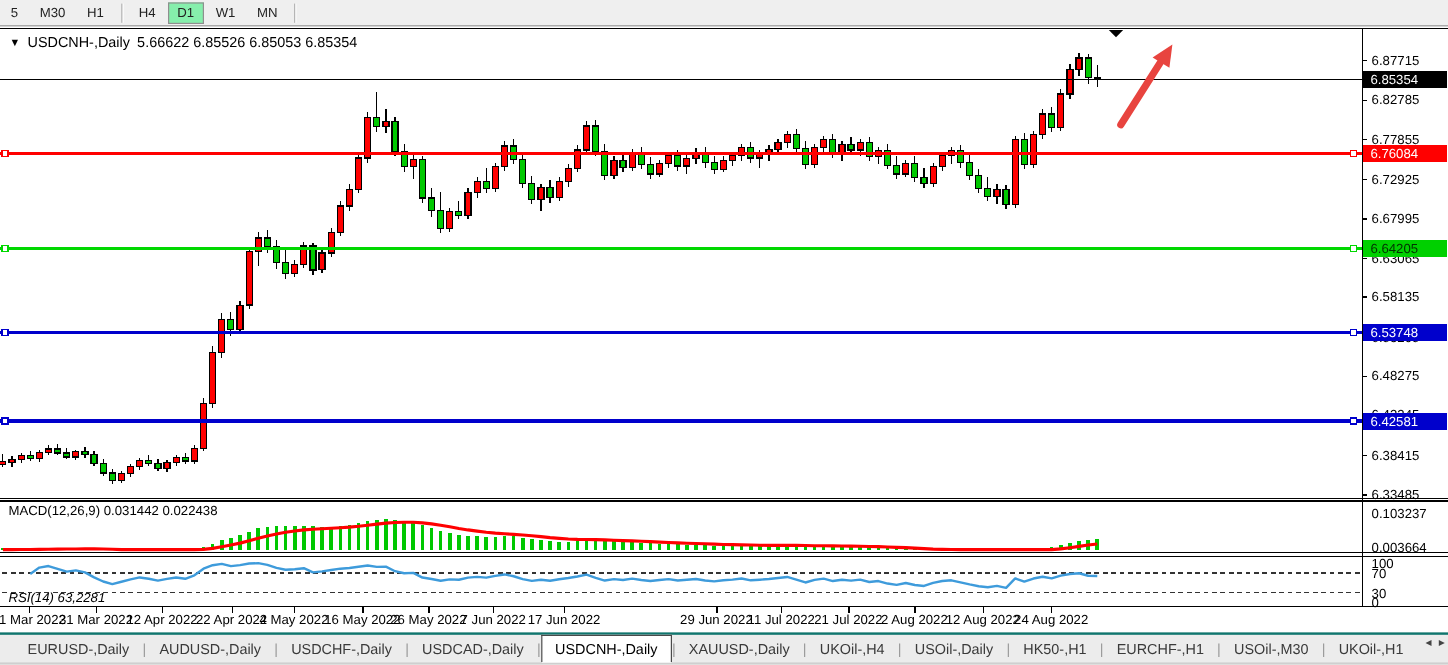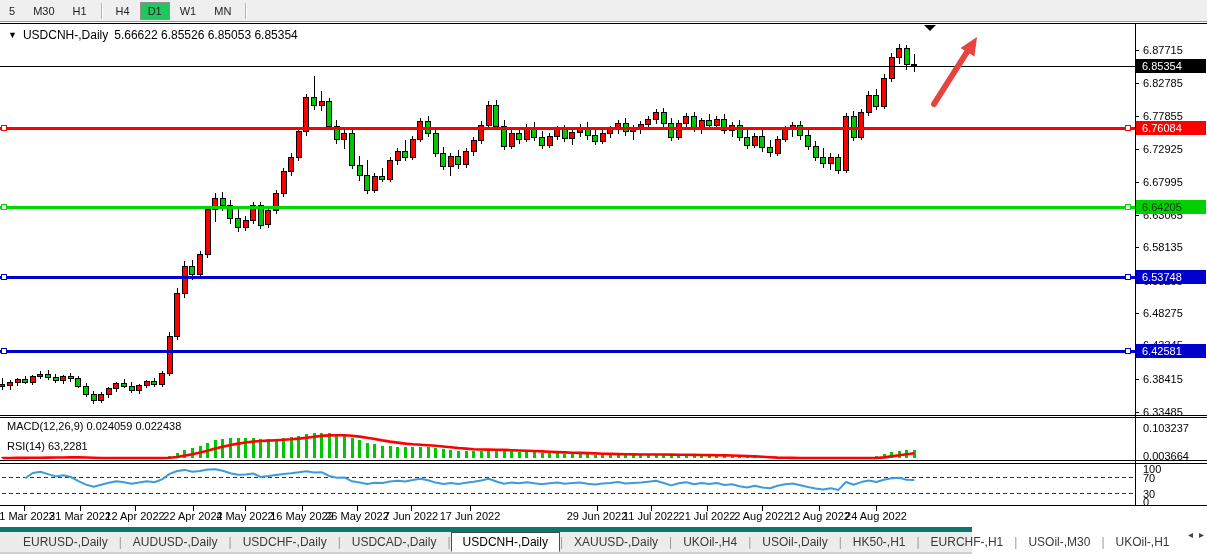--- a/index.html
+++ b/index.html
@@ -3,31 +3,31 @@
 <meta charset="utf-8">
 <style>
   html,body{margin:0;padding:0;background:#d4d0c8;}
   #app{position:relative;width:1207px;height:554px;background:#ffffff;overflow:hidden;
        font-family:"Liberation Sans",sans-serif;}
   
   #toolbar{position:absolute;left:0;top:0;width:1207px;height:22px;background:#efefef;
            border-bottom:1px solid #9a9a9a;display:flex;align-items:center;box-sizing:border-box;}
   .tf-btn{font-size:11px;color:#222;padding:2px 7px;margin:0 1px;border:1px solid transparent;
           cursor:default;white-space:nowrap;}
-  .tf-btn.active{background:#22c55e;border:1px solid #8f8f8f;}
+  .tf-btn.active{background:#86efac;border:1px solid #8f8f8f;}
   .tf-sep{width:1px;height:16px;background:#b5b5b5;margin:0 5px;box-shadow:1px 0 0 #fff;}
   
   #chart-header{position:absolute;left:8px;top:28px;font-size:12px;color:#000;display:flex;
                 align-items:center;gap:6px;z-index:5;pointer-events:none;}
   #chart-header .arrow{font-size:9px;}
   
   .pane-label{position:absolute;left:7px;font-size:11px;color:#000;z-index:5;pointer-events:none;}
   
-  #tabbar{position:absolute;left:0;top:527px;width:972px;height:27px;background:#ececec;
-          border-top:5px solid #0f766e;border-bottom:2px solid #cfcfcf;display:flex;
+  #tabbar{position:absolute;left:0;top:527px;width:1207px;height:27px;background:#ececec;
+          border-top:2px solid #0f766e;border-bottom:2px solid #cfcfcf;display:flex;
           align-items:stretch;box-sizing:border-box;padding-left:12px;font-size:12px;color:#3a3a3a;}
   .tab{display:flex;align-items:center;padding:0 11px;white-space:nowrap;cursor:default;}
   .tab.active{background:#ffffff;border:1px solid #4a4a4a;border-bottom:1px solid #ffffff;
               color:#000;}
   .tab-sep{display:flex;align-items:center;color:#9a9a9a;}
   #tab-scrollers{position:absolute;right:3px;top:529px;display:flex;gap:6px;font-size:10px;
                  color:#444;z-index:6;}
   #tab-scrollers span{cursor:default;}
   svg text{font-family:"Liberation Sans",sans-serif;}
 </style>
@@ -47,22 +47,22 @@
       <span class="tf-btn">MN</span>
       <span class="tf-sep"></span>
     </div>
 
   <div id="chart-header">
     <span class="arrow">▼</span>
     <span>USDCNH-,Daily</span>
     <span>5.66622 6.85526 6.85053 6.85354</span>
   </div>
 
-  <div class="pane-label" style="top:420px;">MACD(12,26,9) 0.024059 0.022438</div>
-  <div class="pane-label" style="top:440px;">RSI(14) 63,2281</div>
+  <div class="pane-label" style="top:420px;">MACD(12,26,9) 0.031442 0.022438</div>
+  <div class="pane-label" style="top:493px;font-style:italic;">RSI(14) 63,2281</div>
 
   <svg id="chart-svg" width="1207" height="527" viewBox="0 0 1207 527" style="position:absolute;left:0;top:0;">
       <g shape-rendering="crispEdges">
         <line x1="0" y1="23.5" x2="1207" y2="23.5" stroke="#000" stroke-width="1"></line>
         <line x1="0" y1="415.5" x2="1207" y2="415.5" stroke="#000" stroke-width="1"></line>
         <line x1="0" y1="417.5" x2="1207" y2="417.5" stroke="#000" stroke-width="1"></line>
         <line x1="0" y1="460.5" x2="1207" y2="460.5" stroke="#000" stroke-width="1"></line>
         <line x1="0" y1="463.5" x2="1207" y2="463.5" stroke="#000" stroke-width="1"></line>
         <line x1="0" y1="505.5" x2="1207" y2="505.5" stroke="#000" stroke-width="1"></line>
         <line x1="1135.5" y1="24" x2="1135.5" y2="506" stroke="#000" stroke-width="1"></line>

